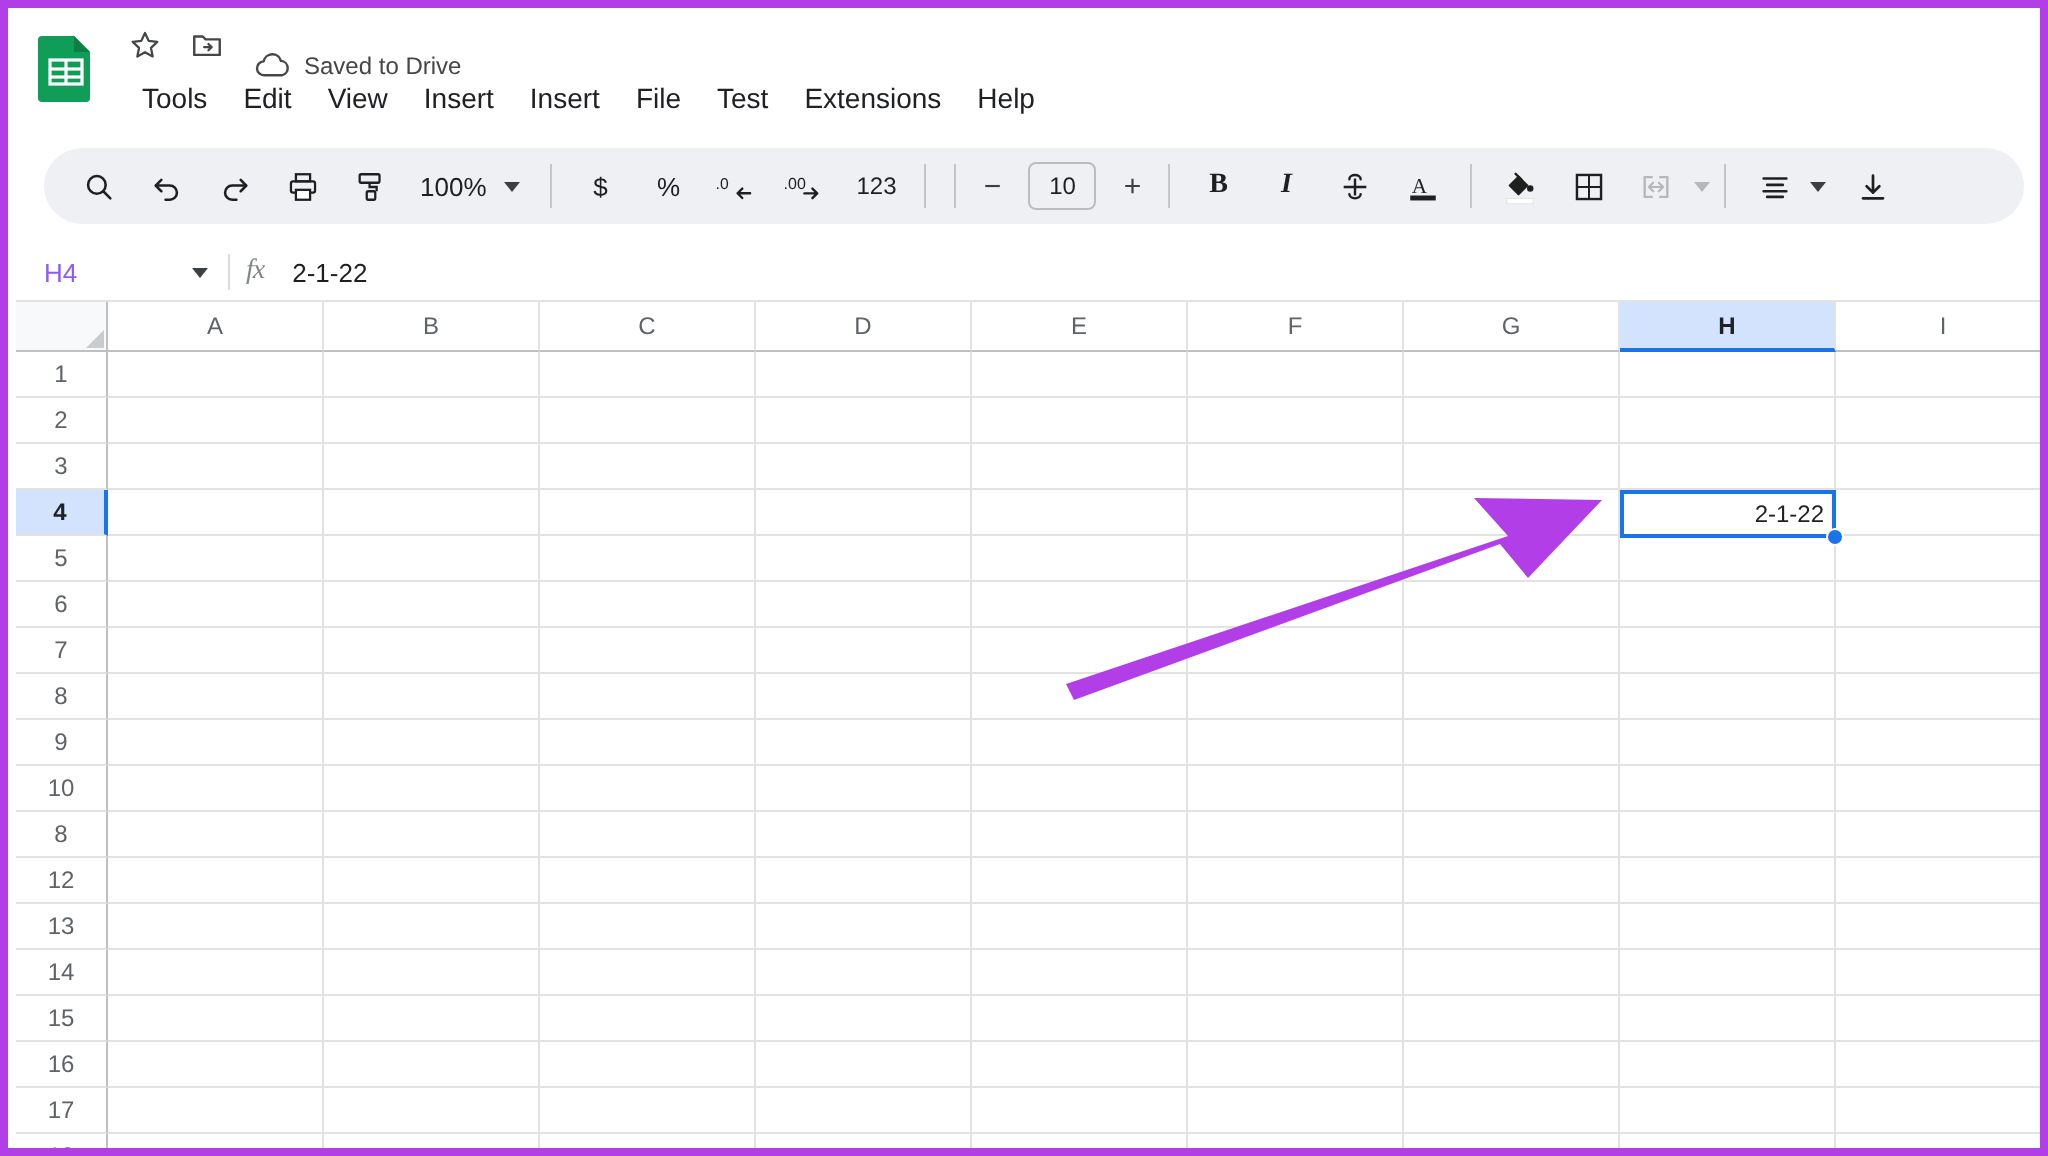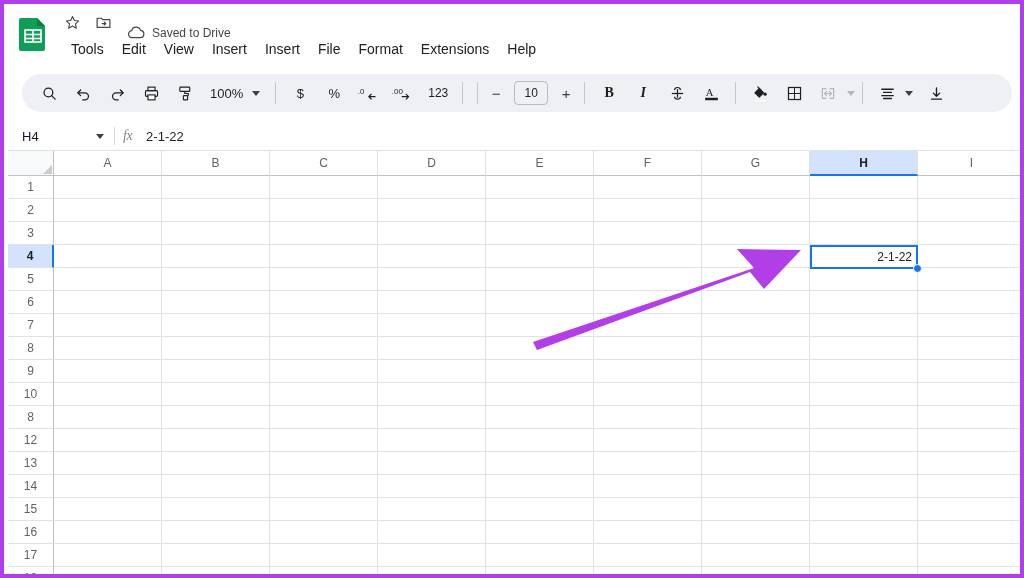--- a/index.html
+++ b/index.html
@@ -212,21 +212,21 @@
     width: 104px;
     height: 24px;
     display: flex;
     align-items: center;
     justify-content: space-between;
     padding: 0 8px 0 14px;
     box-sizing: border-box;
   }
   #name-box-value {
     font-size: 13px;
-    color: #0f172a;
+    color: #8b5cf6;
   }
   #fbar-sep {
     width: 1px;
     height: 18px;
     background: #dadce0;
     margin: 0 8px 0 2px;
   }
   #fx-icon {
     font-size: 14px;
     font-style: italic;
@@ -417,21 +417,21 @@
       </span>
     </div>
 
     <div id="menubar">
       <span class="menu-item">Tools</span>
       <span class="menu-item">Edit</span>
       <span class="menu-item">View</span>
       <span class="menu-item">Insert</span>
       <span class="menu-item">Insert</span>
       <span class="menu-item">File</span>
-      <span class="menu-item">Format</span>
+      <span class="menu-item">Test</span>
       <span class="menu-item">Extensions</span>
       <span class="menu-item">Help</span>
     </div>
   </div>
 
   <div id="toolbar">
 
     <span class="tb-btn">
       <svg width="17" height="17" viewBox="0 0 24 24">
         <circle cx="10.5" cy="10.5" r="6.2" fill="none" stroke="#1f1f1f" stroke-width="1.8"></circle>

